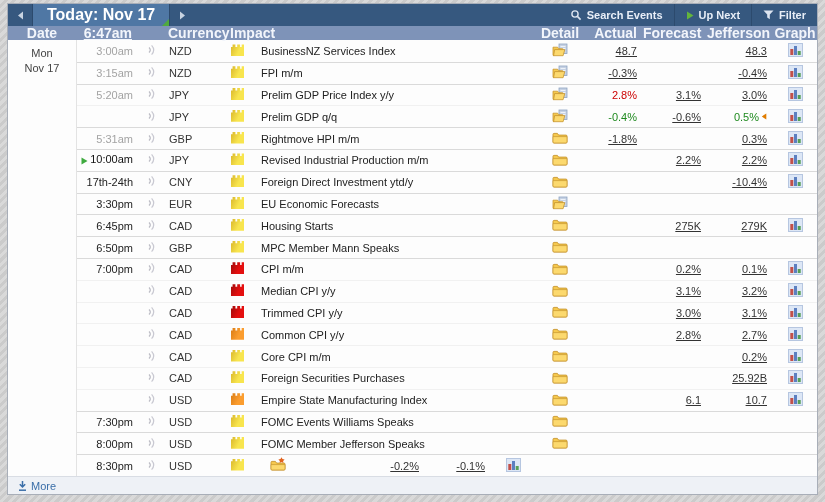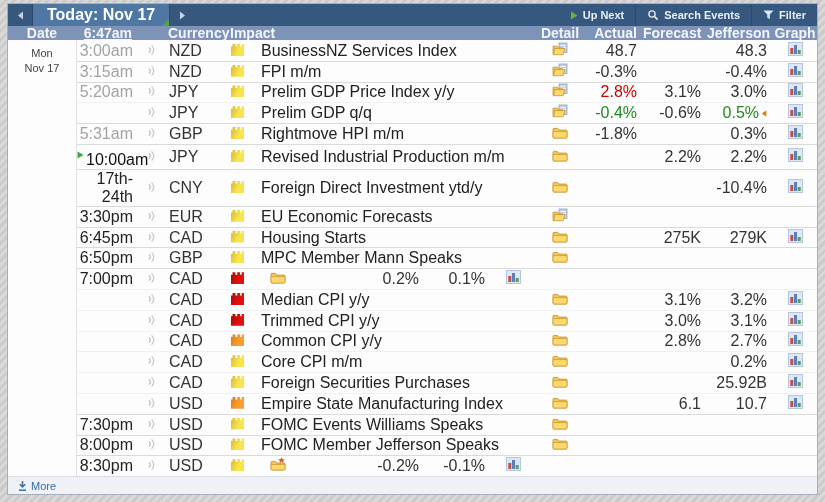--- a/index.html
+++ b/index.html
@@ -43,28 +43,28 @@
   .col-for{width:64px;text-align:right;padding-right:6px;box-sizing:border-box;}
   .col-prev{width:66px;text-align:right;padding-right:6px;box-sizing:border-box;}
   .col-graph{width:44px;text-align:center;}
   
   .rows{position:absolute;left:0;top:36px;right:0;bottom:18px;display:flex;flex-direction:column;}
   .datecol-line{position:absolute;left:68px;top:36px;bottom:18px;width:1px;background:#e3e3e3;}
   .datecell{position:absolute;left:0;top:42px;width:68px;text-align:center;
     font-size:11px;color:#444;line-height:15px;}
   .row{flex:1;display:flex;align-items:stretch;}
   .row .spacer{width:69px;}
-  .row .cells{flex:1;display:flex;align-items:center;border-top:1px solid #f1f1f1;font-size:16px;color:#333;}
+  .row .cells{flex:1;display:flex;align-items:center;border-top:1px solid #f1f1f1;font-size:11px;color:#333;}
   .row.group .cells{border-top-color:#dadada;}
   .row.first .cells{border-top-color:transparent;}
   .t-past{color:#a3a3a3;}
   .t-future{color:#222;}
-  .t-upnext{color:#111;display:inline-flex;align-items:flex-start;gap:2px;}
+  .t-upnext{color:#111;display:inline-flex;align-items:flex-end;gap:2px;}
   .event-title{color:#222;cursor:pointer;}
-  .v-normal{color:#333;}
+  .v-normal{color:#333;text-decoration:underline;}
   .v-red{color:#cc0000;}
   .v-green{color:#1f8a1f;}
   .revised{display:inline-block;margin-left:2px;vertical-align:1px;}
   
   .impact{width:13px;height:12px;display:inline-block;
     clip-path:polygon(0 22%,12% 22%,12% 0,34% 0,34% 22%,48% 22%,48% 0,70% 0,70% 22%,82% 22%,82% 0,100% 0,100% 100%,0 100%);}
   .imp-yellow{background:linear-gradient(115deg,#d9b62a,#f8e54e 60%);}
   .imp-red{background:linear-gradient(115deg,#9e0b0b,#e40f0f 60%);}
   .imp-orange{background:linear-gradient(115deg,#d97b14,#fb9d2f 60%);}
   .iconbtn{cursor:pointer;display:inline-block;line-height:0;}
@@ -88,31 +88,31 @@
       <span>Today: Nov 17</span>
       <span class="today-corner"></span>
     </div>
     <div class="nav-arrow">
       <span class="iconbtn"><svg width="7" height="9" viewBox="0 0 7 9">
             <path d="M1 0.5 L6 4.5 L1 8.5 Z" fill="#c8d3e1"></path>
           </svg></span>
     </div>
     <div class="nav-right">
       <div class="nav-btn">
-        <span class="iconbtn"><svg width="8" height="9" viewBox="0 0 8 9">
-              <path d="M1 0.5 L7.5 4.5 L1 8.5 Z" fill="#63b53c"></path>
-            </svg></span>
-        <span>Up Next</span>
-      </div>
-      <div class="nav-btn">
         <span class="iconbtn"><svg width="12" height="12" viewBox="0 0 12 12">
               <circle cx="5" cy="5" r="3.1" fill="none" stroke="#dce4f0" stroke-width="1.4"></circle>
               <line x1="7.4" y1="7.4" x2="10.6" y2="10.6" stroke="#dce4f0" stroke-width="1.6"></line>
             </svg></span>
         <span>Search Events</span>
+      </div>
+      <div class="nav-btn">
+        <span class="iconbtn"><svg width="8" height="9" viewBox="0 0 8 9">
+              <path d="M1 0.5 L7.5 4.5 L1 8.5 Z" fill="#63b53c"></path>
+            </svg></span>
+        <span>Up Next</span>
       </div>
       <div class="nav-btn">
         <span class="iconbtn"><svg width="11" height="10" viewBox="0 0 11 10">
               <path d="M0.5 0.5 h10 L6.8 4.6 V9.3 L4.2 7.6 V4.6 Z" fill="#dce4f0"></path>
             </svg></span>
         <span>Filter</span>
       </div>
     </div>
   </div>
 
@@ -406,20 +406,21 @@
       <div class="row group">
         <div class="spacer"></div>
         <div class="cells">
           <div class="col-time"><span class="t-future"><span>7:00pm</span></span></div>
           <div class="col-spk"><span class="iconbtn"><svg width="9" height="12" viewBox="0 0 9 12">
                 <path d="M2 3.5 Q4.6 6 2 8.5" fill="none" stroke="#b9b9c2" stroke-width="1.2"></path>
                 <path d="M4.6 1.4 Q8.8 6 4.6 10.6" fill="none" stroke="#c9c9d2" stroke-width="1.2"></path>
               </svg></span></div>
           <div class="col-cur">CAD</div>
           <div class="col-imp"><span class="impact imp-red"></span></div>
+          <div class="col-event"><span class="event-title">CPI m/m</span></div>
           <div class="col-det"><span class="iconbtn"><svg width="16" height="13" viewBox="0 0 16 13">
                 <path d="M1 3.4 q0-1 1-1 h3.4 l1.2 1.7 h7.4 q1 0 1 1 v5.9 q0 1-1 1 H2 q-1 0-1-1 z" fill="#f6c94e" stroke="#c7952f" stroke-width="0.9"></path>
                 <path d="M1 5.6 h14 v5.4 q0 1-1 1 H2 q-1 0-1-1 z" fill="#fcd96e" stroke="#c7952f" stroke-width="0.7"></path>
               </svg></span></div>
           <div class="col-act"><span class="v-normal"></span></div>
           <div class="col-for"><span class="v-normal">0.2%</span></div>
           <div class="col-prev"><span class="v-normal">0.1%</span></div>
           <div class="col-graph"><span class="iconbtn"><svg width="15" height="14" viewBox="0 0 15 14">
                 <rect x="0.5" y="0.5" width="14" height="13" fill="#dde7f6" stroke="#b6c6e0"></rect>
                 <rect x="2.3" y="6" width="3" height="6" fill="#c2504a"></rect>

